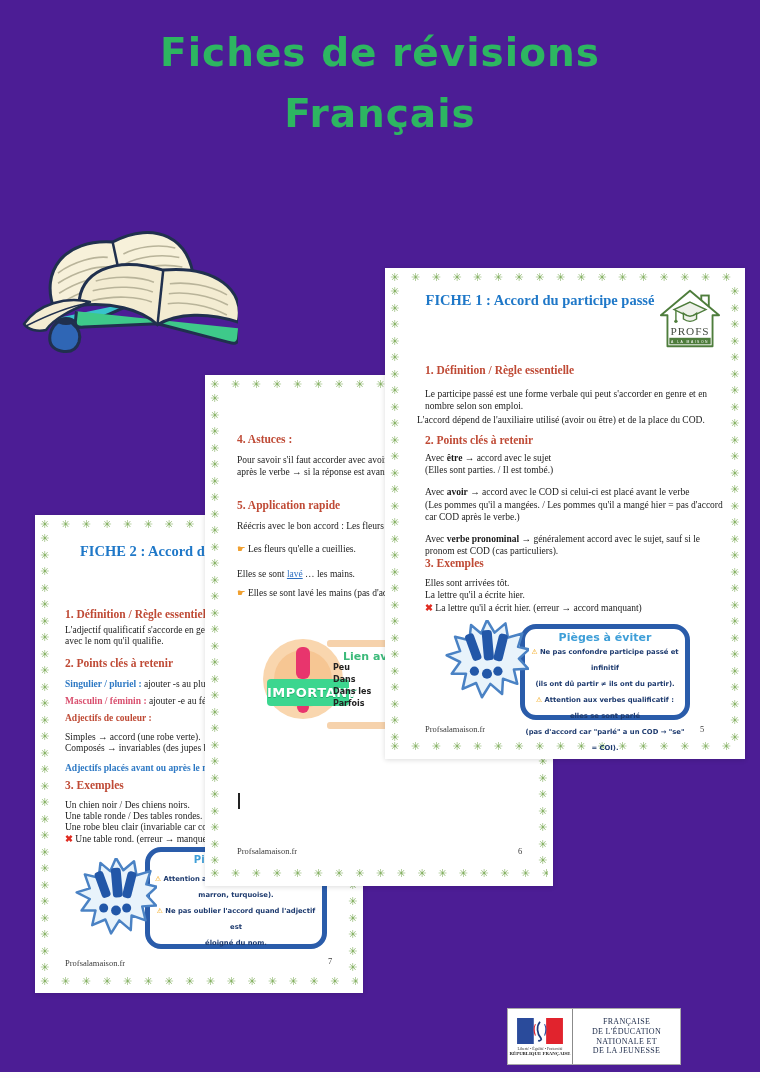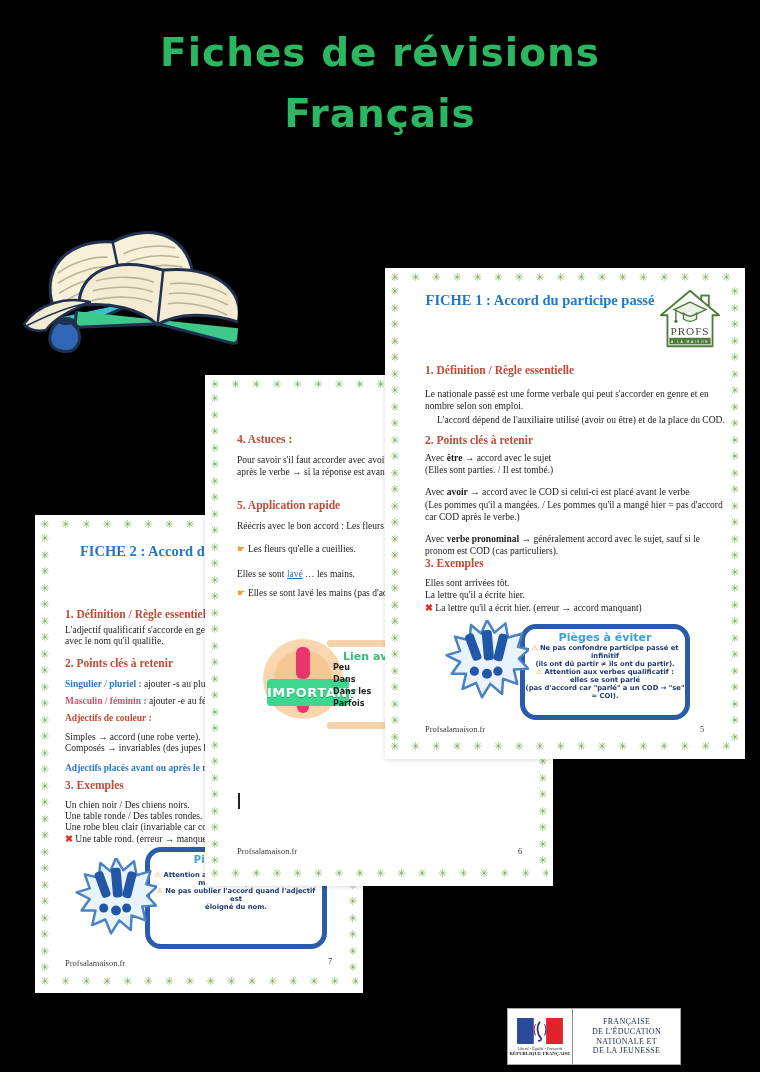--- a/index.html
+++ b/index.html
@@ -1,16 +1,16 @@
 <!DOCTYPE html>
 <html><head>
 <meta charset="utf-8">
 <style>
   html,body{margin:0;padding:0}
-  #canvas{position:relative;width:760px;height:1078px;background:#000000;overflow:hidden;font-family:"Liberation Sans",sans-serif}
+  #canvas{position:relative;width:760px;height:1078px;background:#4c1d95;overflow:hidden;font-family:"Liberation Sans",sans-serif}
   .abs{position:absolute}
   
   .big-title{position:absolute;left:0;right:0;top:22px;text-align:center;color:#2db661;
     font-family:"DejaVu Sans",sans-serif;font-weight:bold;font-size:39px;line-height:61px;letter-spacing:1px}
   .sub-title{position:absolute;left:378px;top:908px;width:376px;text-align:center;color:#2db661;
     font-family:"DejaVu Sans",sans-serif;font-weight:bold;font-size:26px;line-height:37px}
   
   .page{position:absolute;background:#fff;overflow:hidden;box-shadow:0 1px 5px rgba(0,0,0,.14)}
   .ast-row{position:absolute;left:5px;right:5px;height:15px;font-size:11px;line-height:13px;letter-spacing:4px;
     color:#7fad5b;white-space:nowrap;overflow:hidden;font-family:"DejaVu Sans",sans-serif}
@@ -22,21 +22,21 @@
   .fiche-title{position:absolute;white-space:nowrap;font-family:"Liberation Serif",serif;font-weight:bold;font-size:14.5px;color:#1f78c8}
   .footer{position:absolute;white-space:nowrap;font-family:"Liberation Serif",serif;font-size:8.5px;color:#3c3c3c}
   .lbl-blue{color:#2e79c4;font-weight:bold}
   .lbl-pink{color:#d94f6e;font-weight:bold}
   .xmark{color:#e02b20;font-weight:bold}
   .hand{color:#f0a030}
   .link{color:#2e6fc0;text-decoration:underline}
   
   .pieges{position:absolute;border:5px solid #2a5caa;border-radius:16px;background:#fff}
   .pieges .pt{font-family:"DejaVu Sans",sans-serif;font-weight:bold;color:#3f9fd8;text-align:center;font-size:11px;margin-top:2px}
-  .pieges .pl{font-family:"DejaVu Sans",sans-serif;font-weight:bold;color:#1d3a6e;text-align:center;font-size:6.8px;line-height:8px}
+  .pieges .pl{font-family:"DejaVu Sans",sans-serif;font-weight:bold;color:#1d3a6e;text-align:center;font-size:6.8px;line-height:16px}
   .warn{color:#f2a718}
   
   .imp-circle{position:absolute;border-radius:50%;background:#f9d6ae}
   .imp-circle-in{position:absolute;border-radius:50%;background:#f6c693}
   .imp-bar{position:absolute;background:#e8356d;border-radius:6px}
   .imp-dot{position:absolute;background:#e8356d;border-radius:50%}
   .imp-banner{position:absolute;background:#3cd68f;border-radius:4px;color:#fff;text-align:center;
     font-family:"DejaVu Sans",sans-serif;font-weight:bold;font-size:13px;line-height:27px;letter-spacing:.5px;
     text-shadow:0 1px 0 #1faf6d}
   .peach-bar{position:absolute;height:7px;background:#f6d2ac;border-radius:3px}
@@ -393,22 +393,22 @@
       <polygon points="33,14 50,22 33,30 16,22" fill="#eef1ea" stroke="#4e7d3c" stroke-width="1.5"></polygon>
       <path d="M26,26 q7,6 14,0 v6 q-7,5 -14,0 z" fill="#eef1ea" stroke="#4e7d3c" stroke-width="1.5"></path>
       <line x1="18" y1="23" x2="18" y2="33" stroke="#4e7d3c" stroke-width="1.5"></line>
       <circle cx="18" cy="34.5" r="1.8" fill="#4e7d3c"></circle>
       <text x="33" y="49" text-anchor="middle" font-family="Liberation Serif, serif" font-size="12" letter-spacing="1" fill="#454d42">PROFS</text>
       <rect x="11" y="52" width="44" height="7" fill="#4e7d3c"></rect>
       <text x="33" y="57.3" text-anchor="middle" font-family="Liberation Sans, sans-serif" font-size="3.6" letter-spacing="1.6" fill="#ffffff">À LA MAISON</text>
     </svg>
 
     <div class="h-red" style="left:40px;top:96px">1. Définition / Règle essentielle</div>
-    <div class="wrap" style="left:40px;top:120px;width:302px">Le nationale passé est une forme verbale qui peut s'accorder en genre et en nombre selon son emploi.</div>
-    <div class="line" style="left:52px;top:147px">L'accord dépend de l'auxiliaire utilisé (avoir ou être) et de la place du COD.</div>
+    <div class="wrap" style="left:40px;top:120px;width:302px">Le participe passé est une forme verbale qui peut s'accorder en genre et en nombre selon son emploi.</div>
+    <div class="line" style="left:32px;top:147px">L'accord dépend de l'auxiliaire utilisé (avoir ou être) et de la place du COD.</div>
     <div class="h-red" style="left:40px;top:166px">2. Points clés à retenir</div>
 
     <div class="line" style="left:40px;top:185px">
       <span>Avec </span><b>être</b><span> → accord avec le sujet</span>
     </div>
     <div class="line" style="left:40px;top:197px">(Elles sont parties. / Il est tombé.)</div>
 
     <div class="line" style="left:40px;top:219px">
       <span>Avec </span><b>avoir</b><span> → accord avec le COD si celui-ci est placé avant le verbe</span>
     </div>

